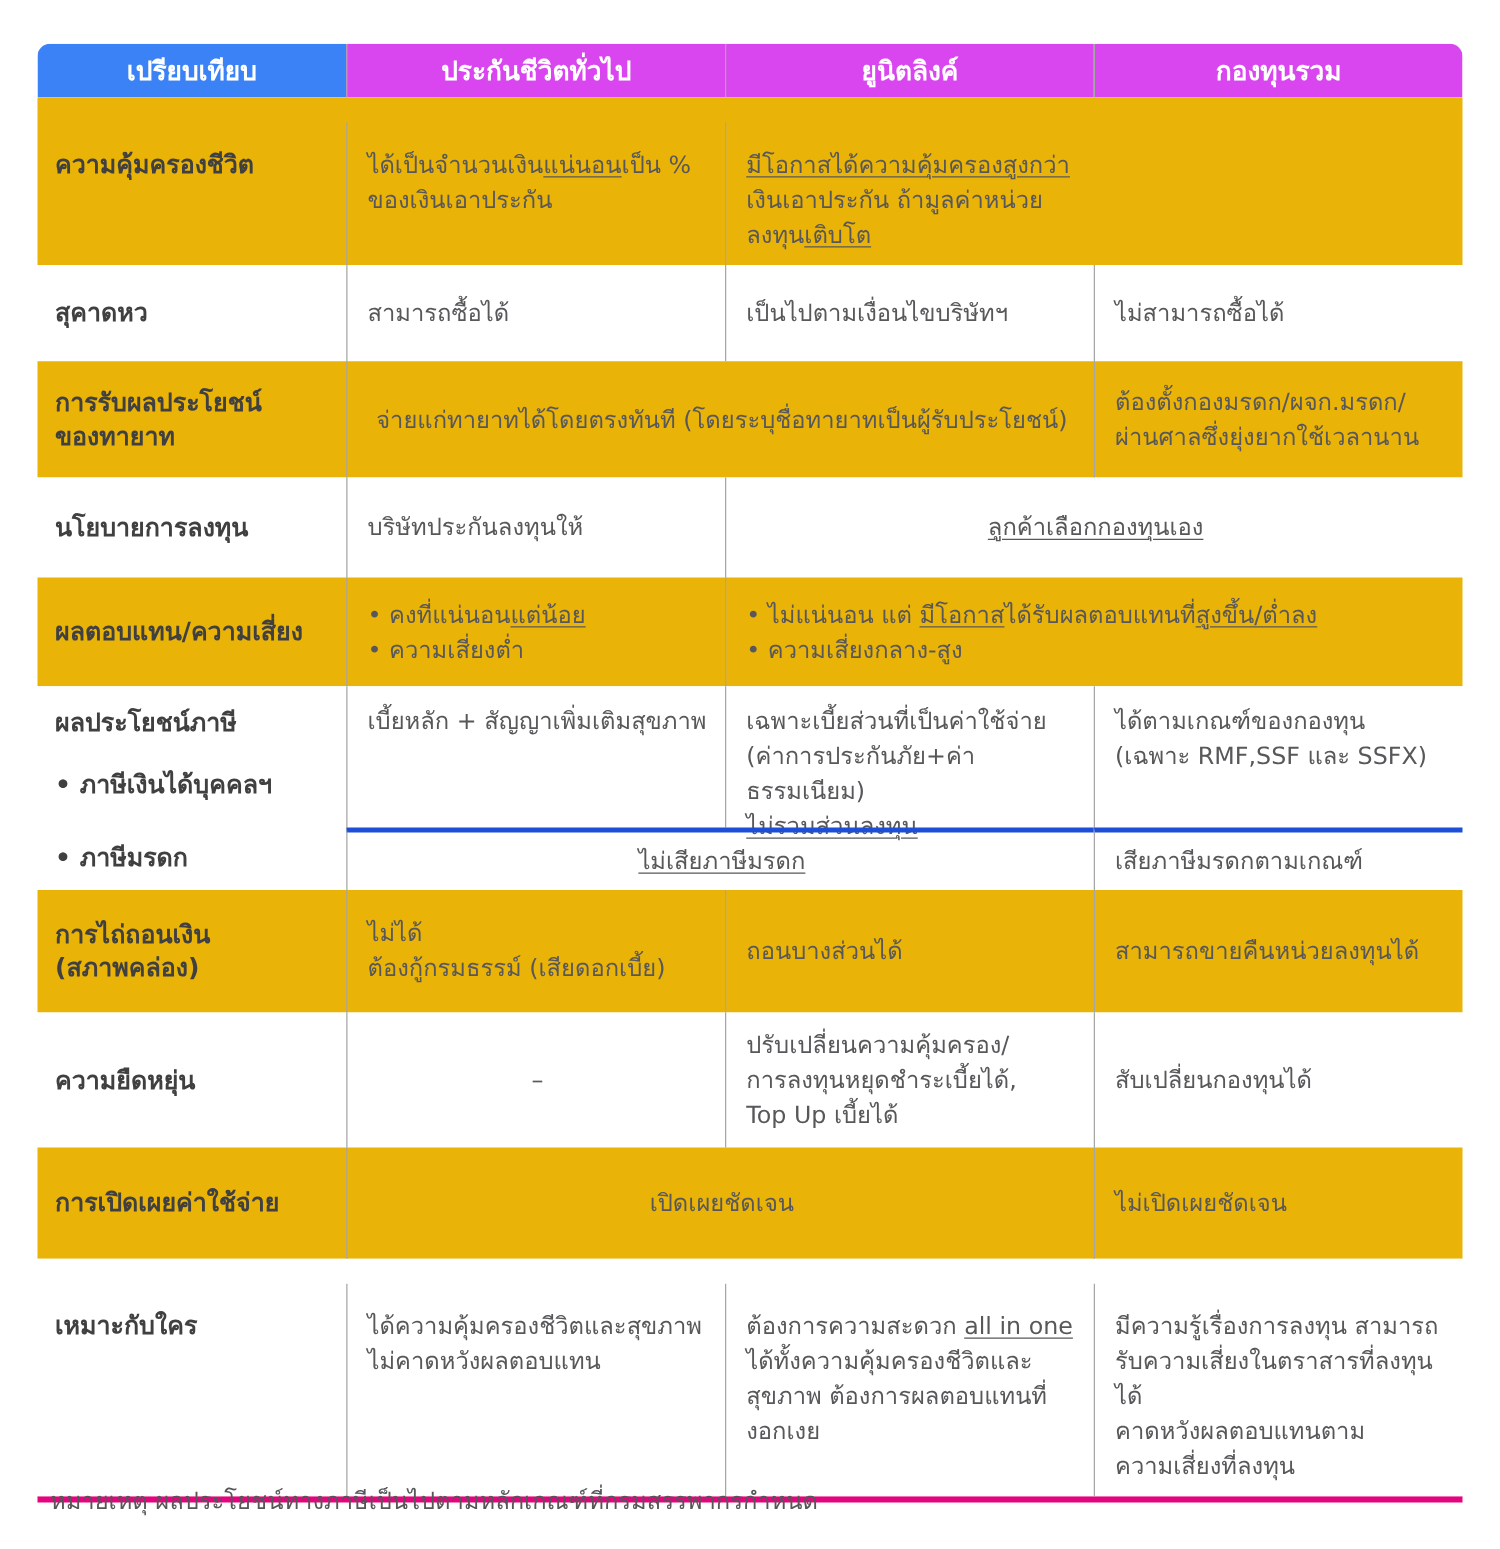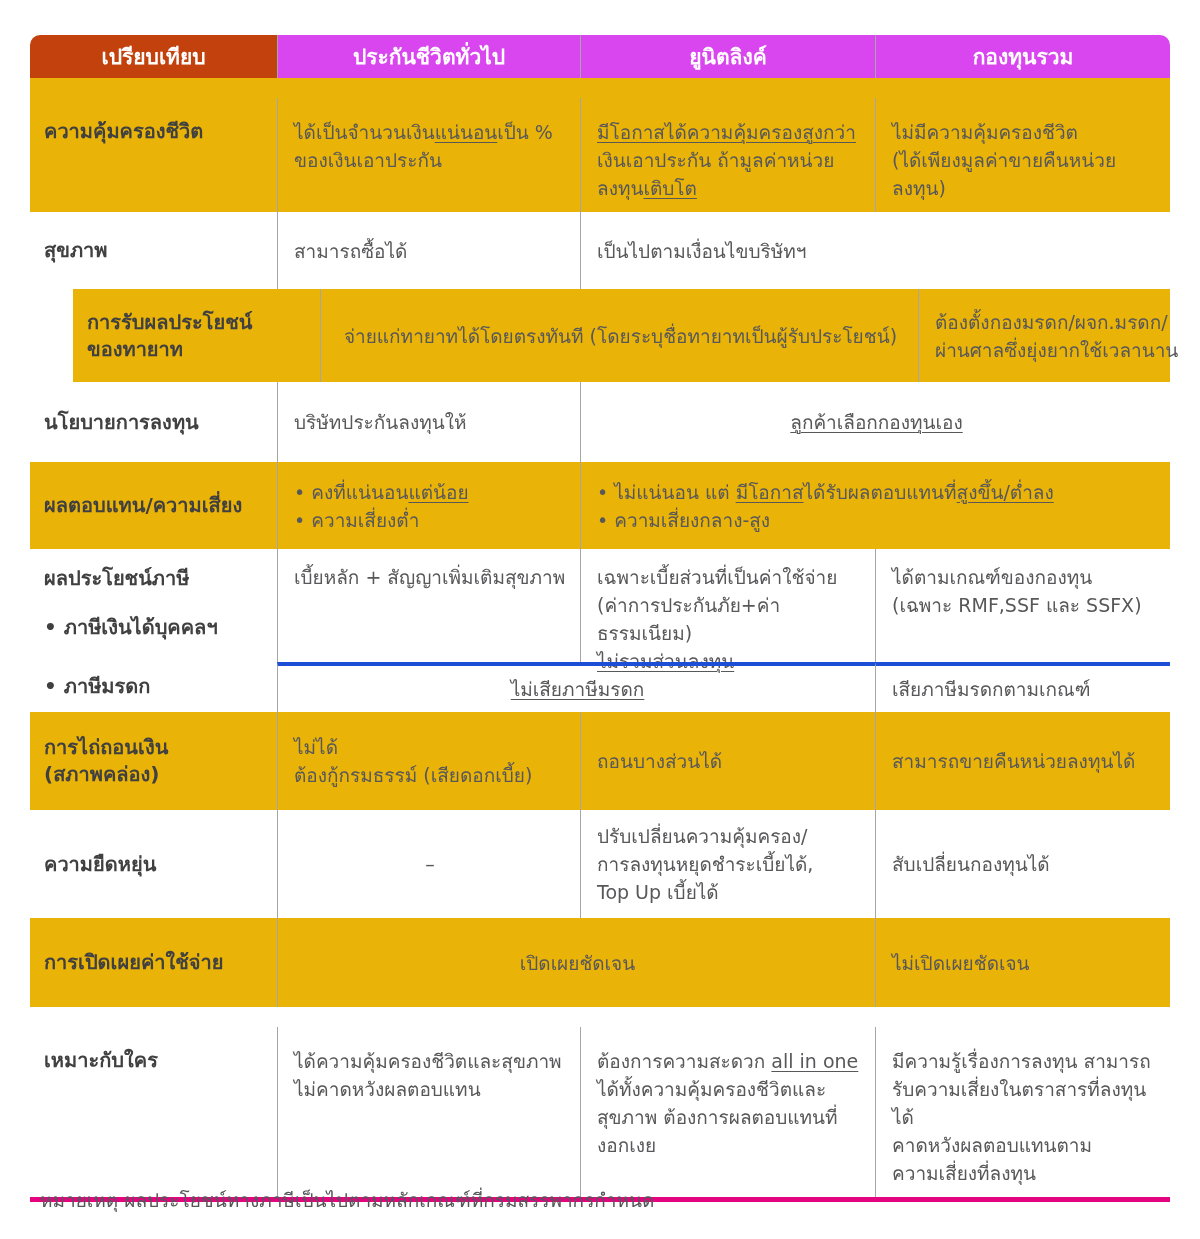--- a/index.html
+++ b/index.html
@@ -36,26 +36,26 @@
   .ctr { text-align:center; }
   .top { justify-content:flex-start; padding-top:20px; }
 
   
   .hdr { height:43px; border-radius:10px 10px 0 0; overflow:hidden; }
   .hdr .cell {
     justify-content:center; text-align:center;
     background:#d946ef; color:#ffffff; font-weight:bold; font-size:21px;
     padding:0 6px;
   }
-  .hdr .cell.first { background:#c2410c; }
+  .hdr .cell.first { background:#3b82f6; }
 
   
   .r1  { min-height:132px; }
   .r2  { min-height:77px; }
-  .r3  { min-height:93px;margin-left:43px; }
+  .r3  { min-height:93px; }
   .r4  { min-height:80px; }
   .r5  { min-height:87px; }
   .r6  { grid-template-rows:113px 50px; }
   .r7  { min-height:98px; }
   .r8  { min-height:108px; }
   .r9  { min-height:89px; }
   .r10 { min-height:152px; }
 
   .bline::before { content:"\2022\00a0"; color:#58585A; }
   .lbl-bullet::before { content:"\2022\00a0"; }
@@ -98,35 +98,34 @@
       </div>
     <div class="cell top">
       <div class="txt"><span>ได้เป็นจำนวนเงิน</span><u>แน่นอน</u><span>เป็น %
 ของเงินเอาประกัน</span></div>
     </div>
     <div class="cell top">
       <div class="txt"><u>มีโอกาสได้ความคุ้มครองสูงกว่า</u><span>
 เงินเอาประกัน ถ้ามูลค่าหน่วย
 ลงทุน</span><u>เติบโต</u></div>
     </div>
-    <div class="cell top">
-        <div class="txt">ไม่มีความคุ้มครองชีวิต
-(ได้เพียงมูลค่าขายคืนหน่วยลงทุน)</div>
-      </div>
   </div>
 
   <div class="row white r2">
     <div class="cell label">
-        <div class="txt">สุขภาพ</div>
+        <div class="txt">สุคาดหว</div>
       </div>
     <div class="cell">
         <div class="txt">สามารถซื้อได้</div>
       </div>
     <div class="cell">
         <div class="txt">เป็นไปตามเงื่อนไขบริษัทฯ</div>
+      </div>
+    <div class="cell">
+        <div class="txt">ไม่สามารถซื้อได้</div>
       </div>
   </div>
 
   <div class="row pink r3">
     <div class="cell label">
         <div class="txt">การรับผลประโยชน์
 ของทายาท</div>
       </div>
     <div class="cell span2 ctr">
         <div class="txt">จ่ายแก่ทายาทได้โดยตรงทันที (โดยระบุชื่อทายาทเป็นผู้รับประโยชน์)</div>

